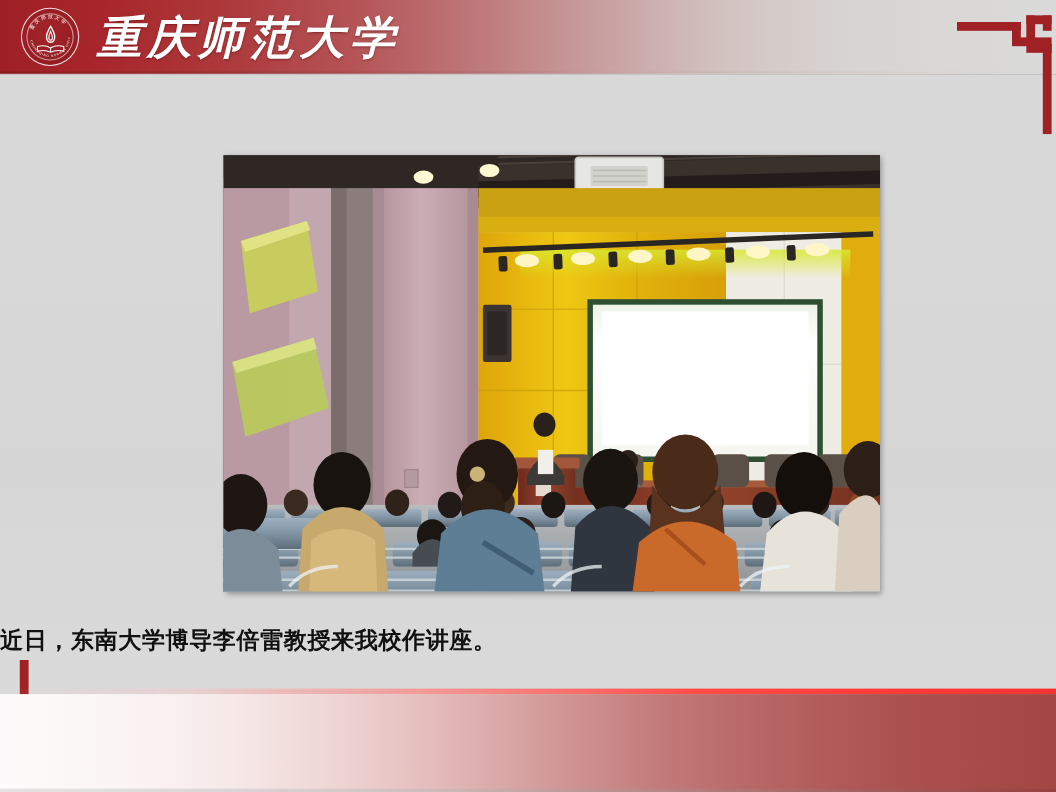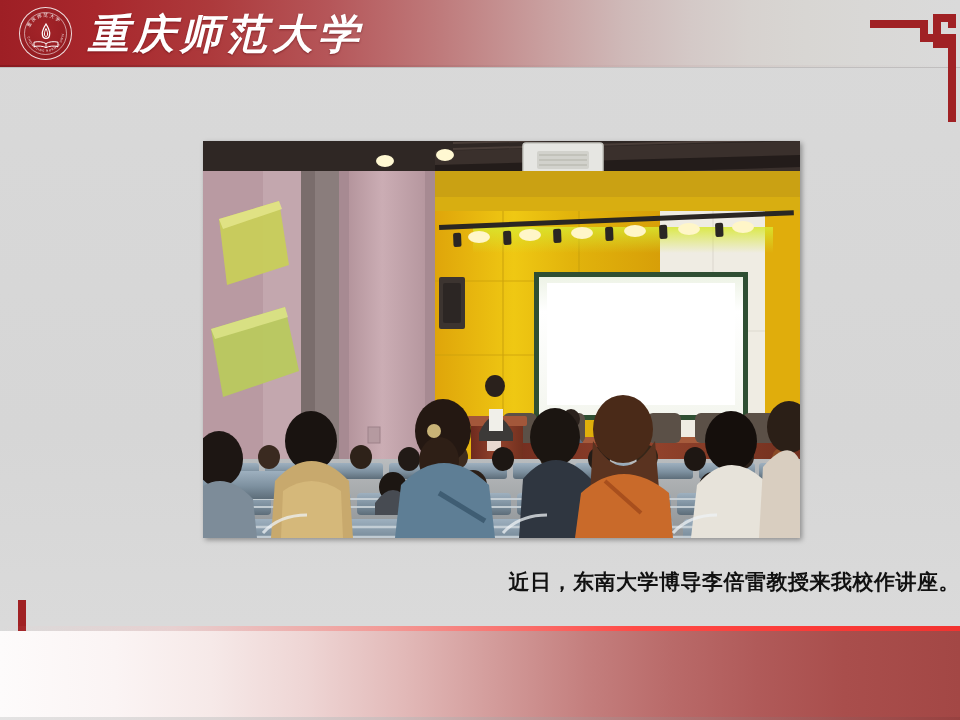--- a/index.html
+++ b/index.html
@@ -119,21 +119,21 @@
     box-shadow: 2px 2px 5px rgba(0,0,0,0.35);
     overflow: hidden;
   }
   .photo { position:absolute; inset:0; }
 
   
   .caption {
     position: absolute;
     left: 0; top: 568px;
     width: 960px;
-    text-align: right;
+    text-align: left;
     font-family: "DejaVu Serif", "Liberation Serif", serif;
     font-size: 21px;
     font-weight: 700;
     color: #111111;
     letter-spacing: 0.5px;
   }
 
   
   .bottom-band {
     position: absolute;

